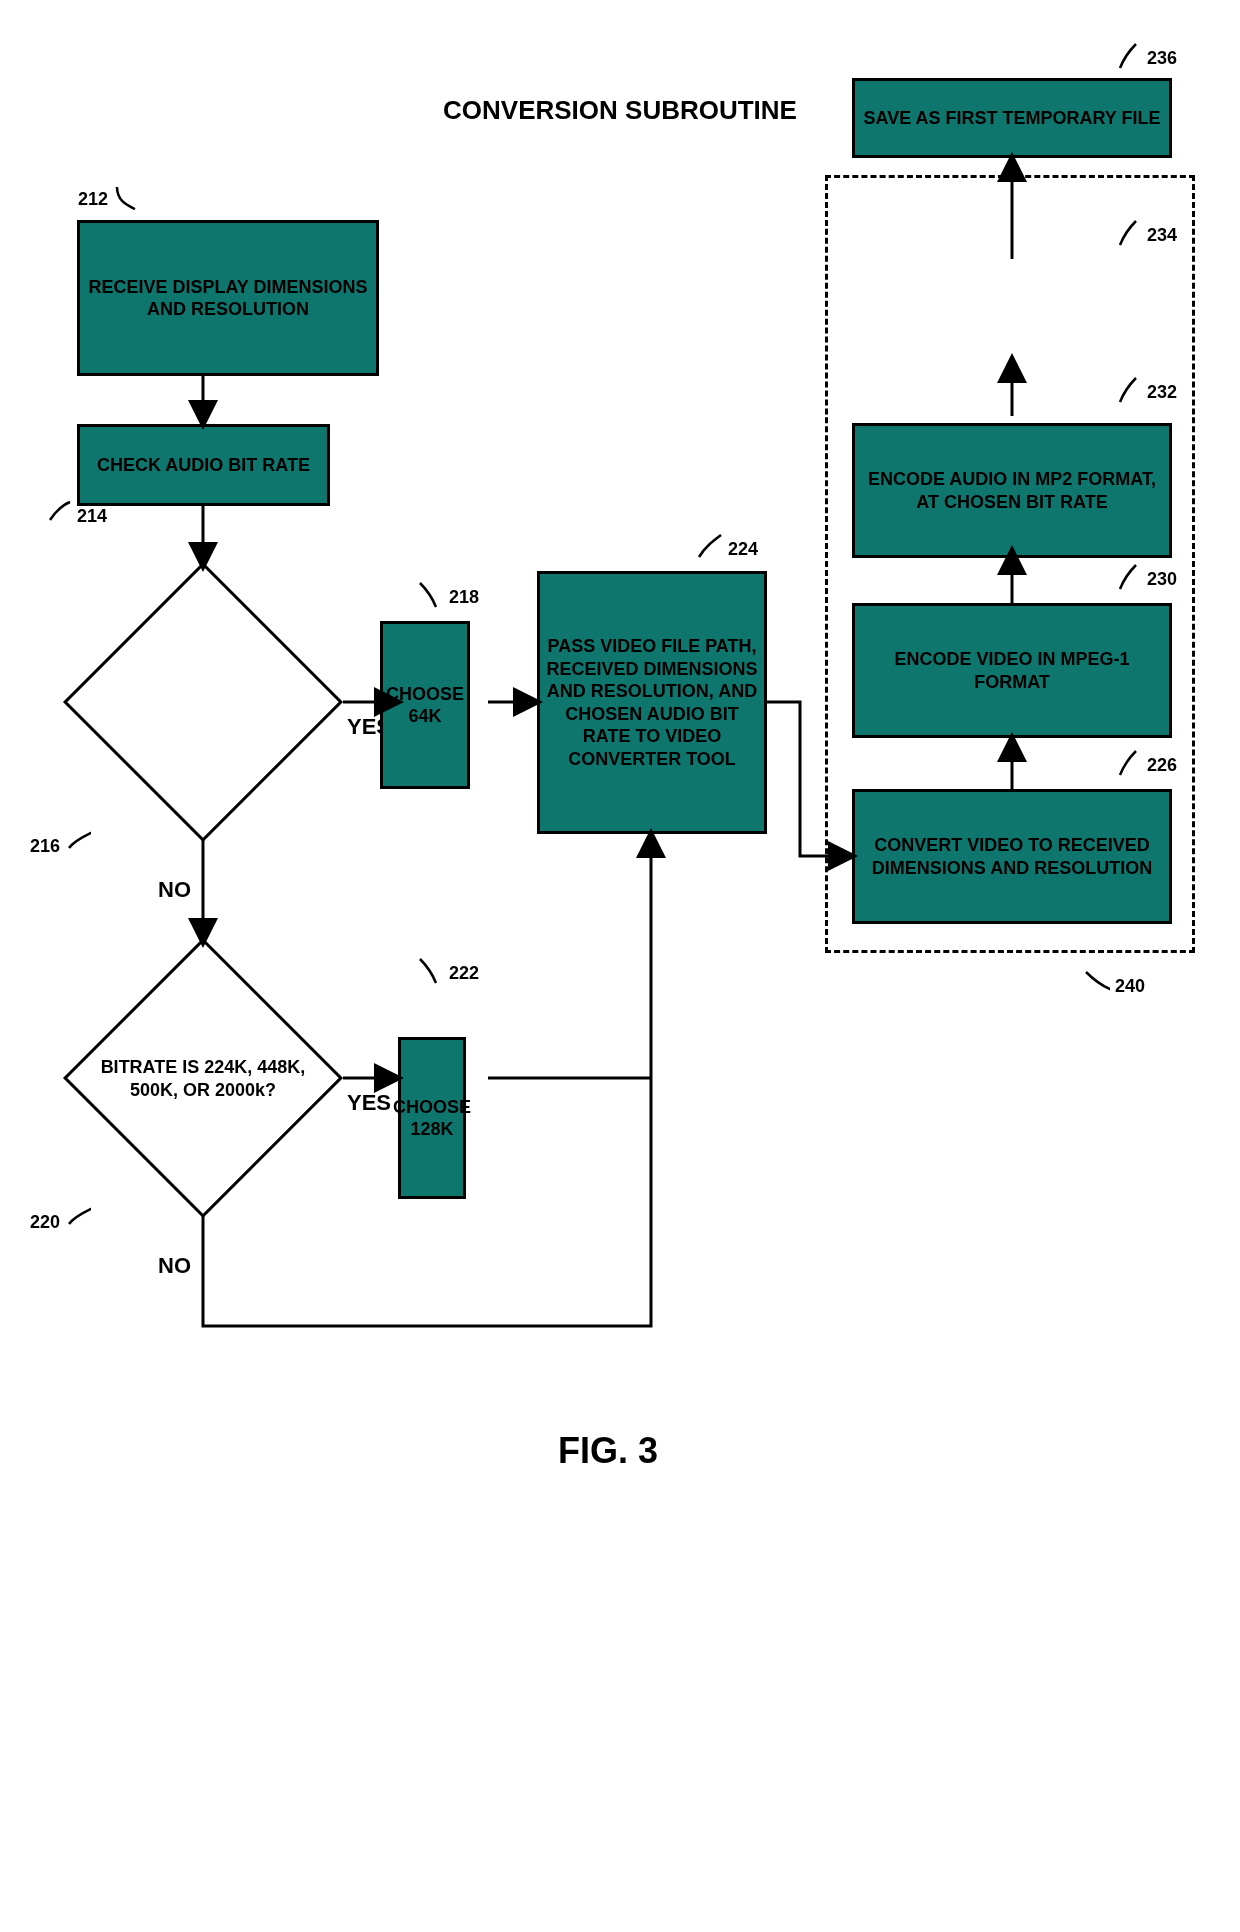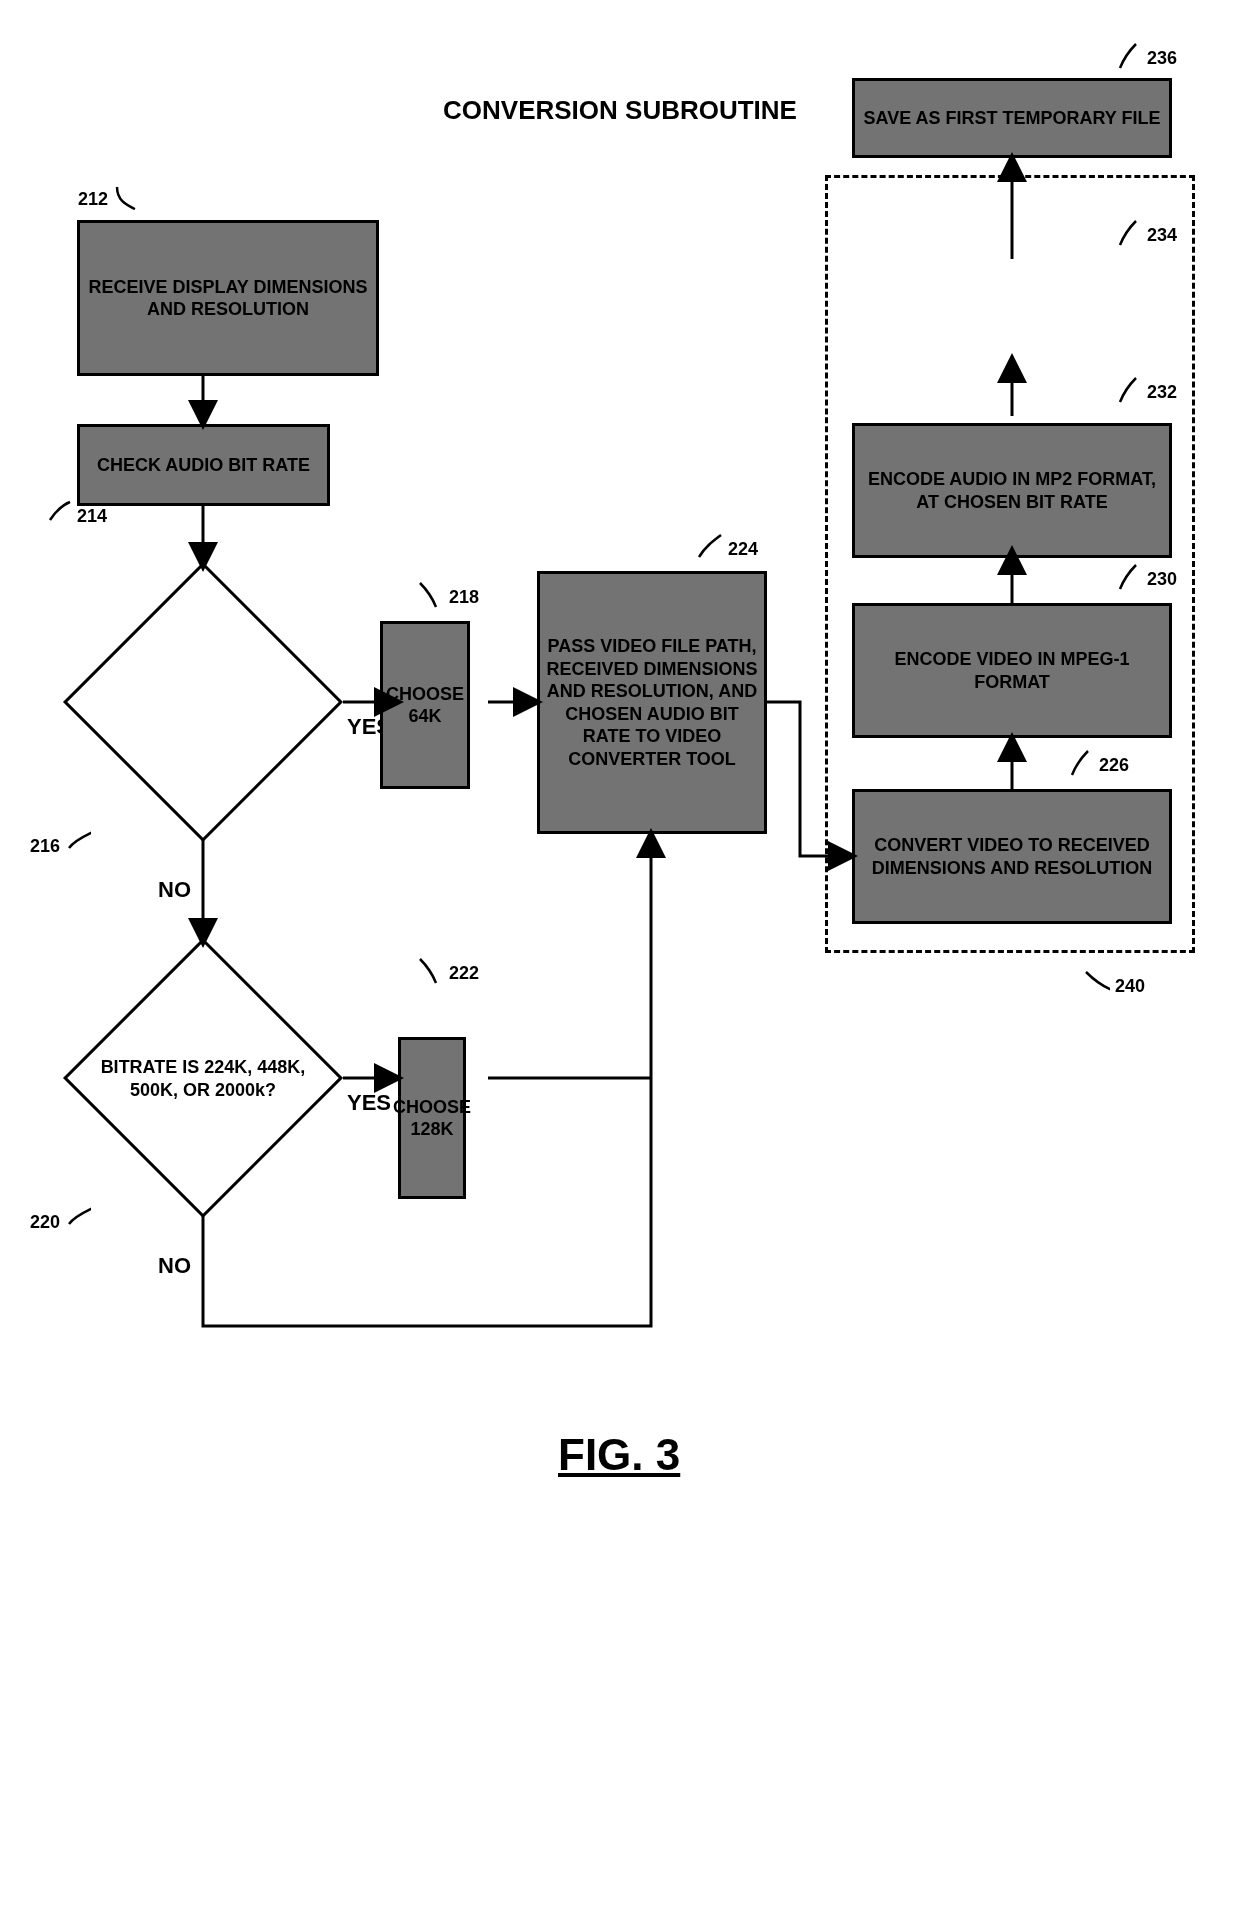--- a/index.html
+++ b/index.html
@@ -16,27 +16,26 @@
   }
   .title {
     position: absolute;
     font-weight: 700;
     font-size: 26px;
     text-align: center;
   }
   .figlabel {
     position: absolute;
     font-weight: 700;
-    font-size: 44px;
-    text-decoration: underline;
+    font-size: 36px;
   }
   .box {
     position: absolute;
     border: 3px solid #000;
-    background: #737373;
+    background: #0f766e;
     box-sizing: border-box;
     display: flex;
     align-items: center;
     justify-content: center;
     text-align: center;
     font-weight: 700;
     font-size: 18px;
     line-height: 1.25;
     padding: 6px 5px;
   }
@@ -177,21 +176,21 @@
 
   <div class="dashed-group" style="left:825px; top:175px; width:370px; height:778px;"></div>
   <div class="ref-label" style="left:1084px; top:970px;">
     <svg class="leader" width="30" height="24" style="vertical-align:middle;">
       <path d="M2 2 C 10 10, 18 16, 28 20" stroke="#000" stroke-width="2.5" fill="none"></path>
     </svg>
     <span>240</span>
   </div>
 
   <div class="box" style="left:852px; top:789px; width:320px; height:135px;">CONVERT VIDEO TO RECEIVED DIMENSIONS AND RESOLUTION</div>
-  <div class="ref-label" style="left:1068px; top:749px;">
+  <div class="ref-label" style="left:1116px; top:749px;">
     <svg class="leader" width="22" height="28" style="vertical-align:middle;">
       <path d="M4 26 C 8 16, 14 8, 20 2" stroke="#000" stroke-width="2.5" fill="none"></path>
     </svg>
     <span>226</span>
   </div>
 
   <div class="box" style="left:852px; top:603px; width:320px; height:135px;">ENCODE VIDEO IN MPEG-1 FORMAT</div>
   <div class="ref-label" style="left:1116px; top:563px;">
     <svg class="leader" width="22" height="28" style="vertical-align:middle;">
       <path d="M4 26 C 8 16, 14 8, 20 2" stroke="#000" stroke-width="2.5" fill="none"></path>

